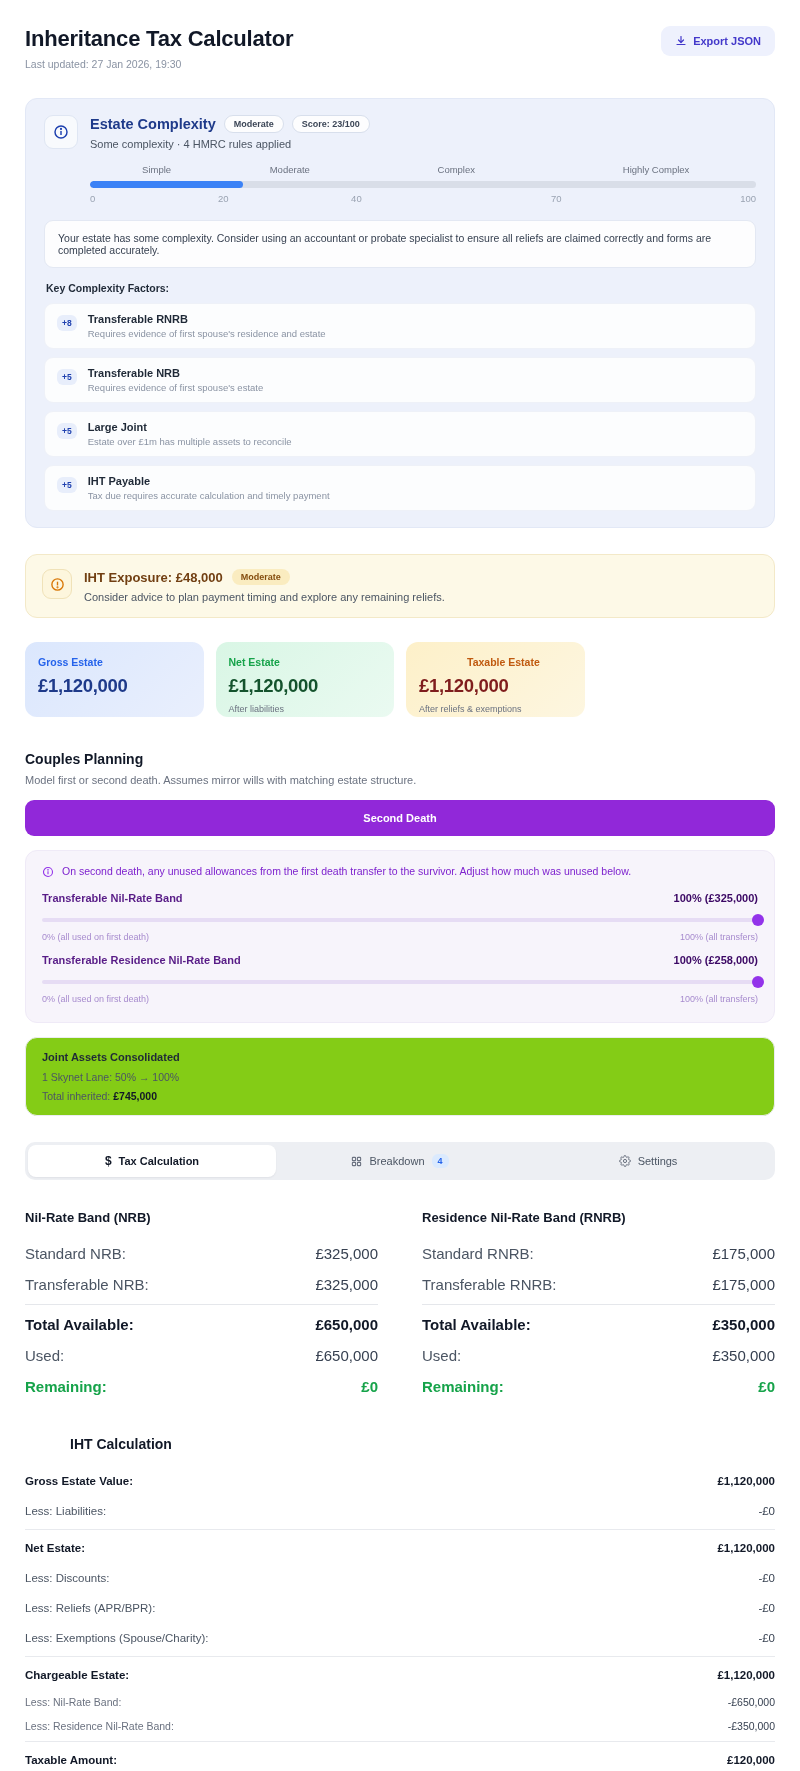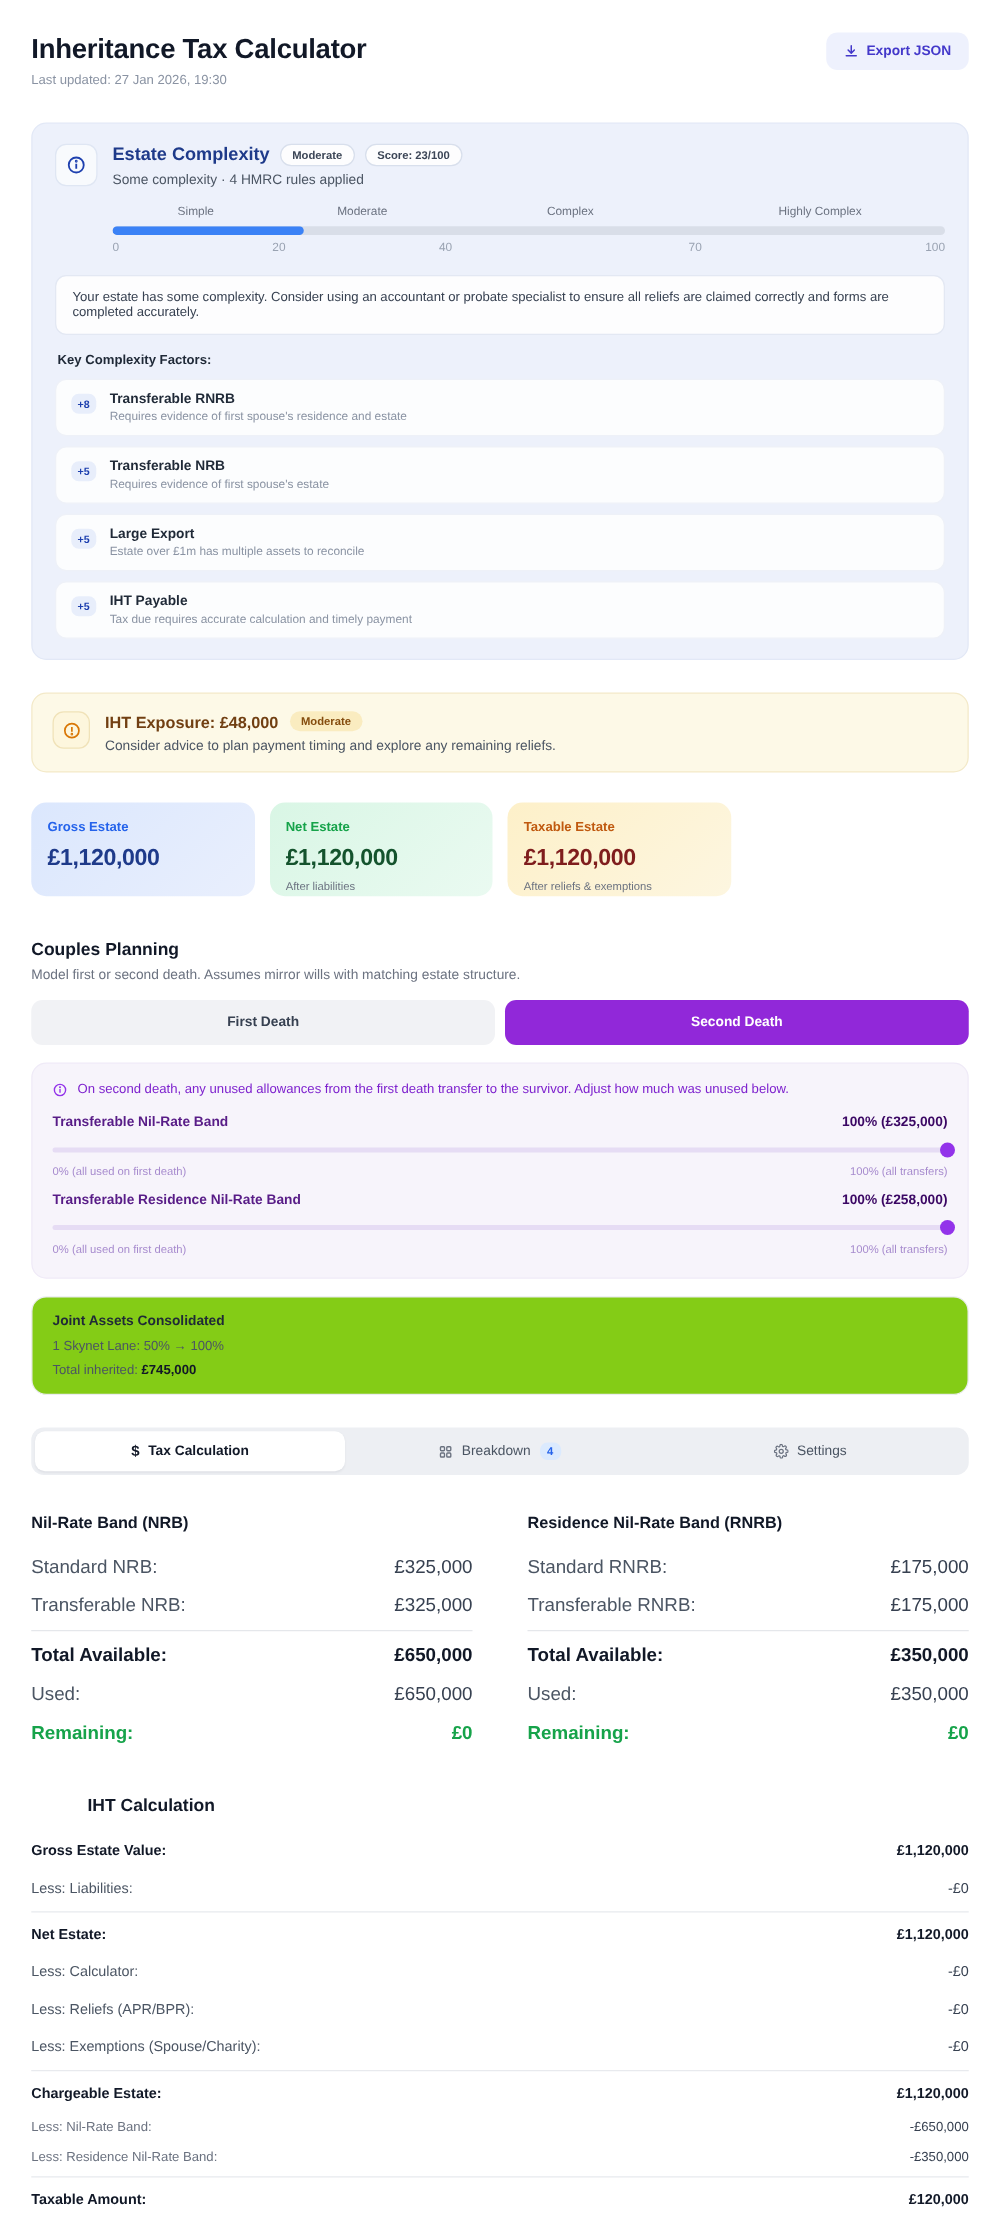--- a/index.html
+++ b/index.html
@@ -57,21 +57,21 @@
   .cards { display:grid; grid-template-columns:repeat(4,1fr); gap:12px; margin-bottom:34px; }
   .card { border-radius:12px; padding:14px 13px 3px; }
   .card-label { font-size:10.5px; font-weight:bold; margin-bottom:7px; }
   .card-value { font-size:18.5px; font-weight:bold; letter-spacing:-0.3px; }
   .card-cap { font-size:9px; color:#6b7280; margin-top:7px; min-height:10px; }
   .card-blue   { background:linear-gradient(135deg,#dbe7fd,#e9effd); }
   .card-blue .card-label { color:#2563eb; } .card-blue .card-value { color:#1e3a8a; }
   .card-green  { background:linear-gradient(135deg,#d9f6e5,#eafaf1); }
   .card-green .card-label { color:#16a34a; } .card-green .card-value { color:#14532d; }
   .card-amber  { background:linear-gradient(135deg,#fdf0c9,#fdf6e0); }
-  .card-amber .card-label { color:#c05a10; } .card-amber .card-value { color:#7f1d1d; }
+  .card-amber .card-label { color:#c05a10;margin-left:48px; } .card-amber .card-value { color:#7f1d1d; }
   .card-purple { background:linear-gradient(135deg,#f2e7fc,#f8f1fd); }
   .card-purple .card-label { color:#9333ea; } .card-purple .card-value { color:#6b21a8; }
 
   
   .cp-title { font-size:14px; font-weight:bold; color:#111827; margin-bottom:7px; }
   .cp-sub { font-size:11px; color:#6b7280; margin-bottom:14px; }
   .cp-toggle { display:flex; gap:8px; margin-bottom:14px; }
   .cp-btn { flex:1; border:none; border-radius:9px; font-family:inherit; font-size:11px; font-weight:bold; padding:12px 0; cursor:pointer; }
   .cp-btn-off { background:#f1f2f5; color:#374151; }
   .cp-btn-on { background:#9128d9; color:#ffffff; }
@@ -194,21 +194,21 @@
     <div class="factor">
       <span class="f-pts">+5</span>
       <span>
         <div class="f-title">Transferable NRB</div>
         <div class="f-desc">Requires evidence of first spouse's estate</div>
       </span>
     </div>
     <div class="factor">
       <span class="f-pts">+5</span>
       <span>
-        <div class="f-title">Large Export</div>
+        <div class="f-title">Large Joint</div>
         <div class="f-desc">Estate over £1m has multiple assets to reconcile</div>
       </span>
     </div>
     <div class="factor">
       <span class="f-pts">+5</span>
       <span>
         <div class="f-title">IHT Payable</div>
         <div class="f-desc">Tax due requires accurate calculation and timely payment</div>
       </span>
     </div>
@@ -248,21 +248,20 @@
       <div class="card-label">Taxable Estate</div>
       <div class="card-value">£1,120,000</div>
       <div class="card-cap">After reliefs &amp; exemptions</div>
     </div>
   </div>
 
   <div>
     <div class="cp-title">Couples Planning</div>
     <div class="cp-sub">Model first or second death. Assumes mirror wills with matching estate structure.</div>
     <div class="cp-toggle">
-      <button class="cp-btn cp-btn-off">First Death</button>
       <button class="cp-btn cp-btn-on">Second Death</button>
     </div>
 
     <div class="cp-panel">
       <div class="cp-note">
         <span style="margin-top:1px">
           <svg class="icon-svg" width="12" height="12" viewBox="0 0 24 24" fill="none" stroke="#9333ea" stroke-width="2.2">
               <circle cx="12" cy="12" r="9"></circle>
               <line x1="12" y1="10.5" x2="12" y2="16.5"></line>
               <circle cx="12" cy="7.5" r="0.6" fill="#9333ea"></circle>
@@ -396,21 +395,21 @@
       </div>
     <div class="crow">
         <span>Less: Liabilities:</span>
         <span class="cv">-£0</span>
       </div>
     <div class="crow crow-strong crow-sep">
         <span>Net Estate:</span>
         <span class="cv">£1,120,000</span>
       </div>
     <div class="crow">
-        <span>Less: Calculator:</span>
+        <span>Less: Discounts:</span>
         <span class="cv">-£0</span>
       </div>
     <div class="crow">
         <span>Less: Reliefs (APR/BPR):</span>
         <span class="cv">-£0</span>
       </div>
     <div class="crow">
         <span>Less: Exemptions (Spouse/Charity):</span>
         <span class="cv">-£0</span>
       </div>

